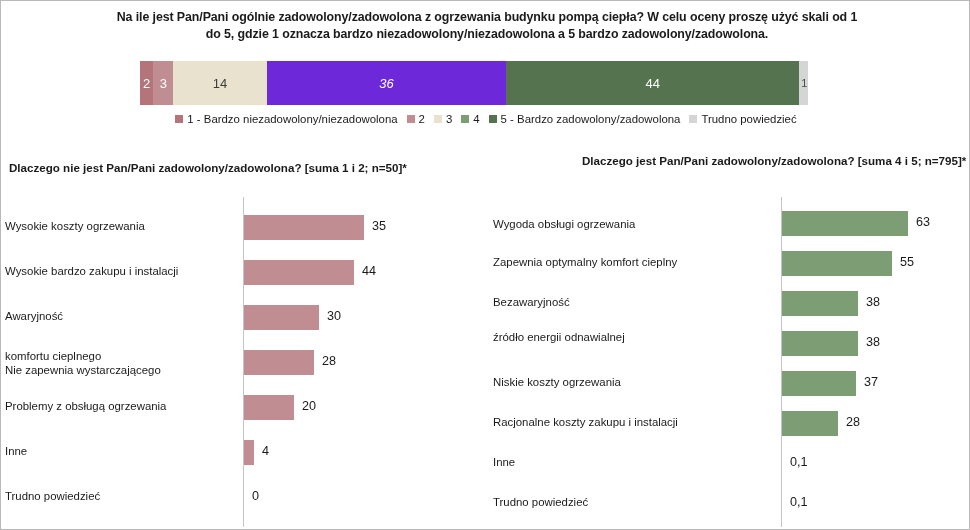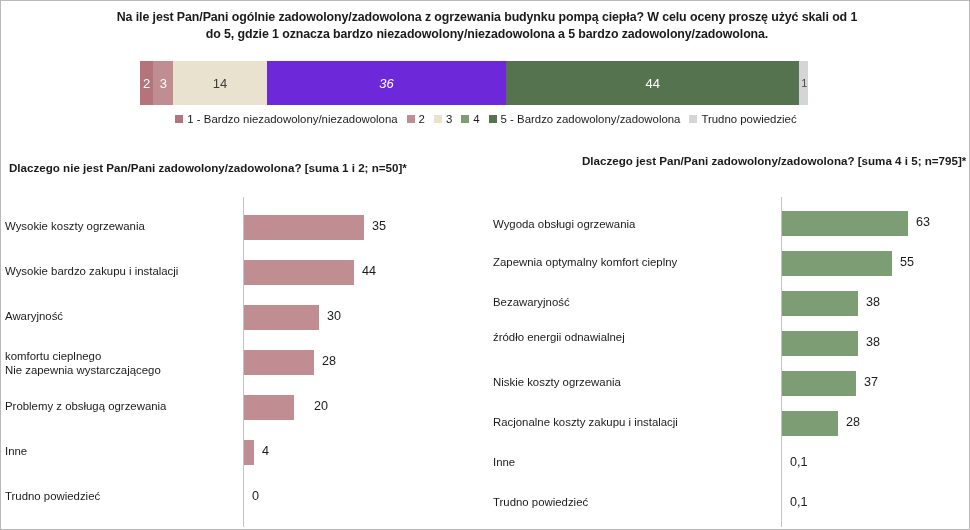--- a/index.html
+++ b/index.html
@@ -219,21 +219,21 @@
             <div class="bar" style="width: 70px; background: rgb(192, 142, 146);"></div>
             <div class="val" style="left: 317px;">28</div>
           </div>
         </div>
         <div class="row" style="top: 198px;">
           <div class="cat-lbl" style="top: 5px;">
             <div>Problemy z obsługą ogrzewania</div>
           </div>
           <div class="bar-hold">
             <div class="bar" style="width: 50px; background: rgb(192, 142, 146);"></div>
-            <div class="val" style="left: 309px;">20</div>
+            <div class="val" style="left: 297px;">20</div>
           </div>
         </div>
         <div class="row" style="top: 243px;">
           <div class="cat-lbl" style="top: 5px;">
             <div>Inne</div>
           </div>
           <div class="bar-hold">
             <div class="bar" style="width: 10px; background: rgb(192, 142, 146);"></div>
             <div class="val" style="left: 257px;">4</div>
           </div>

